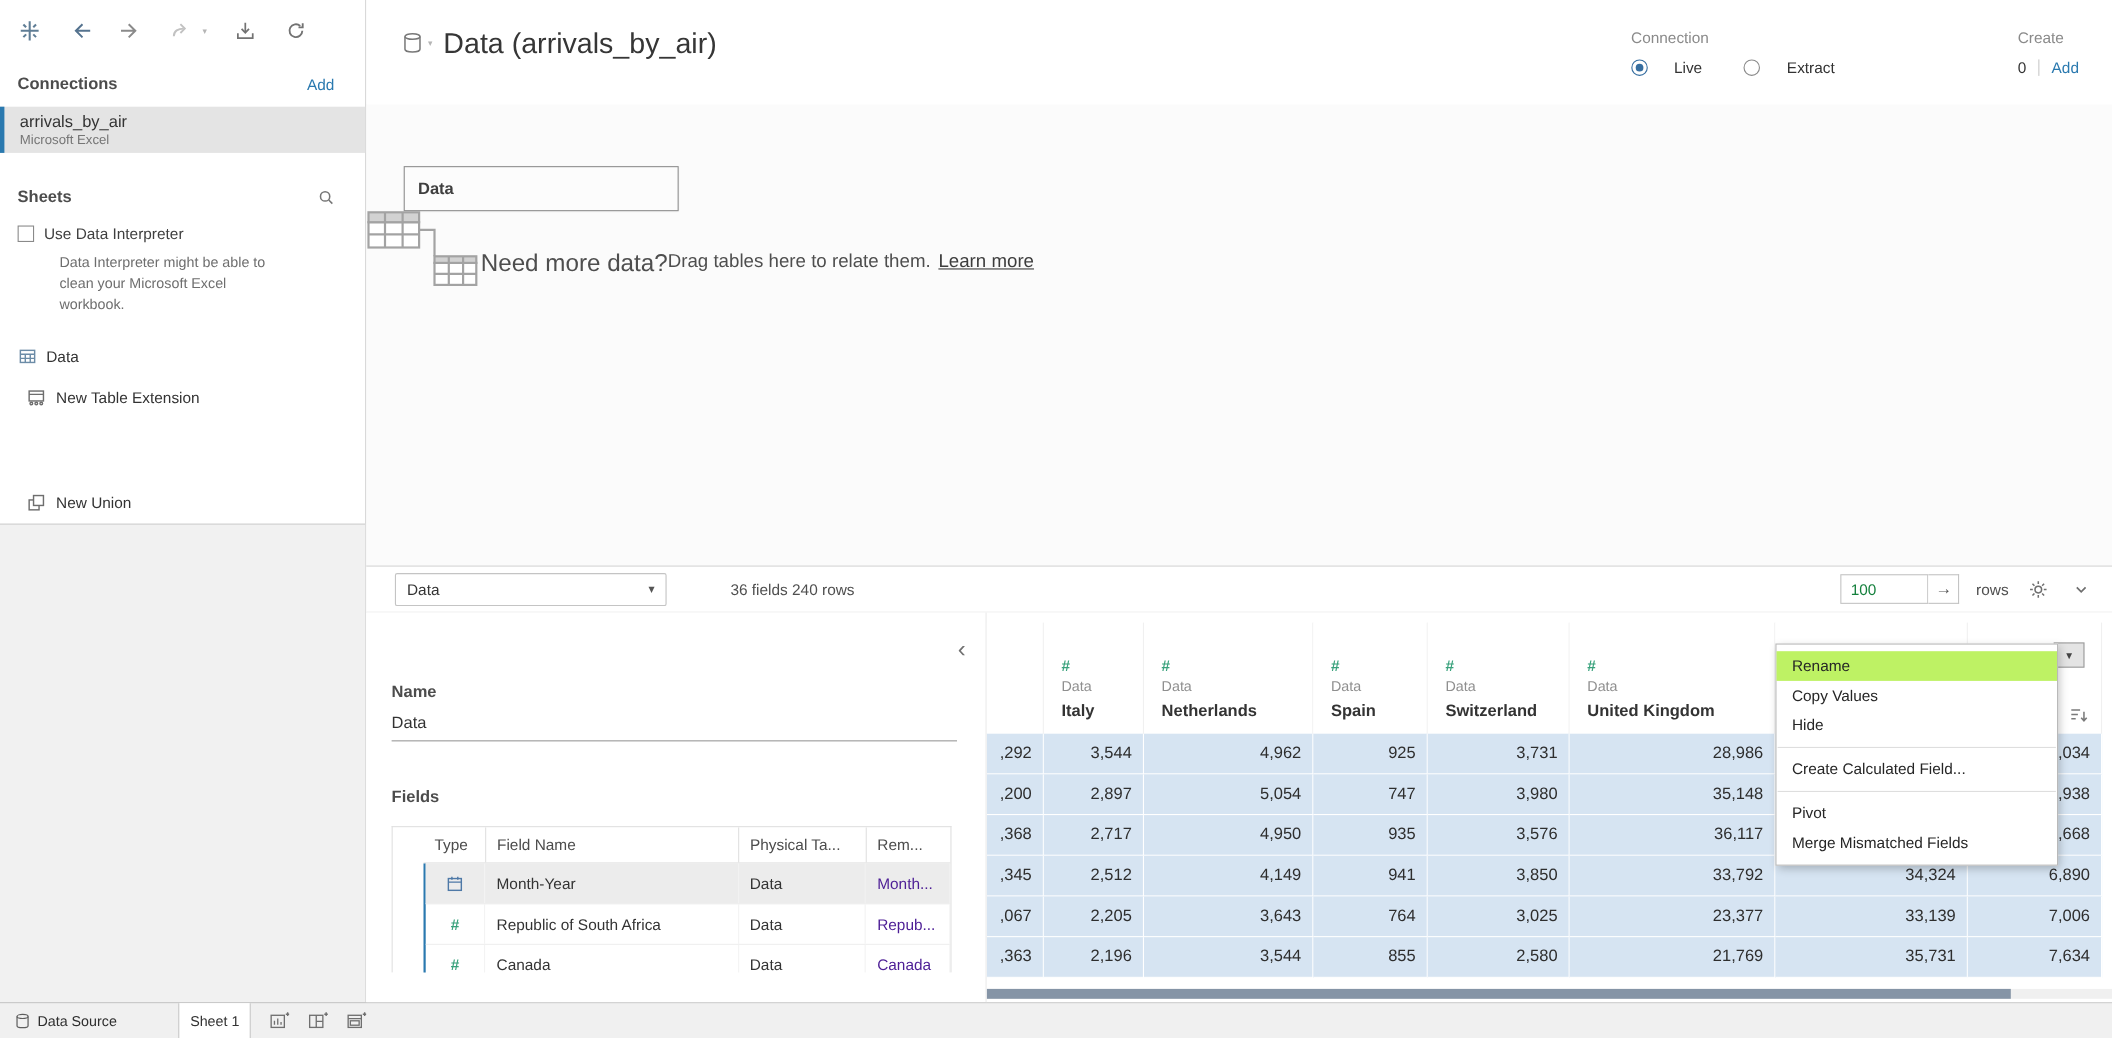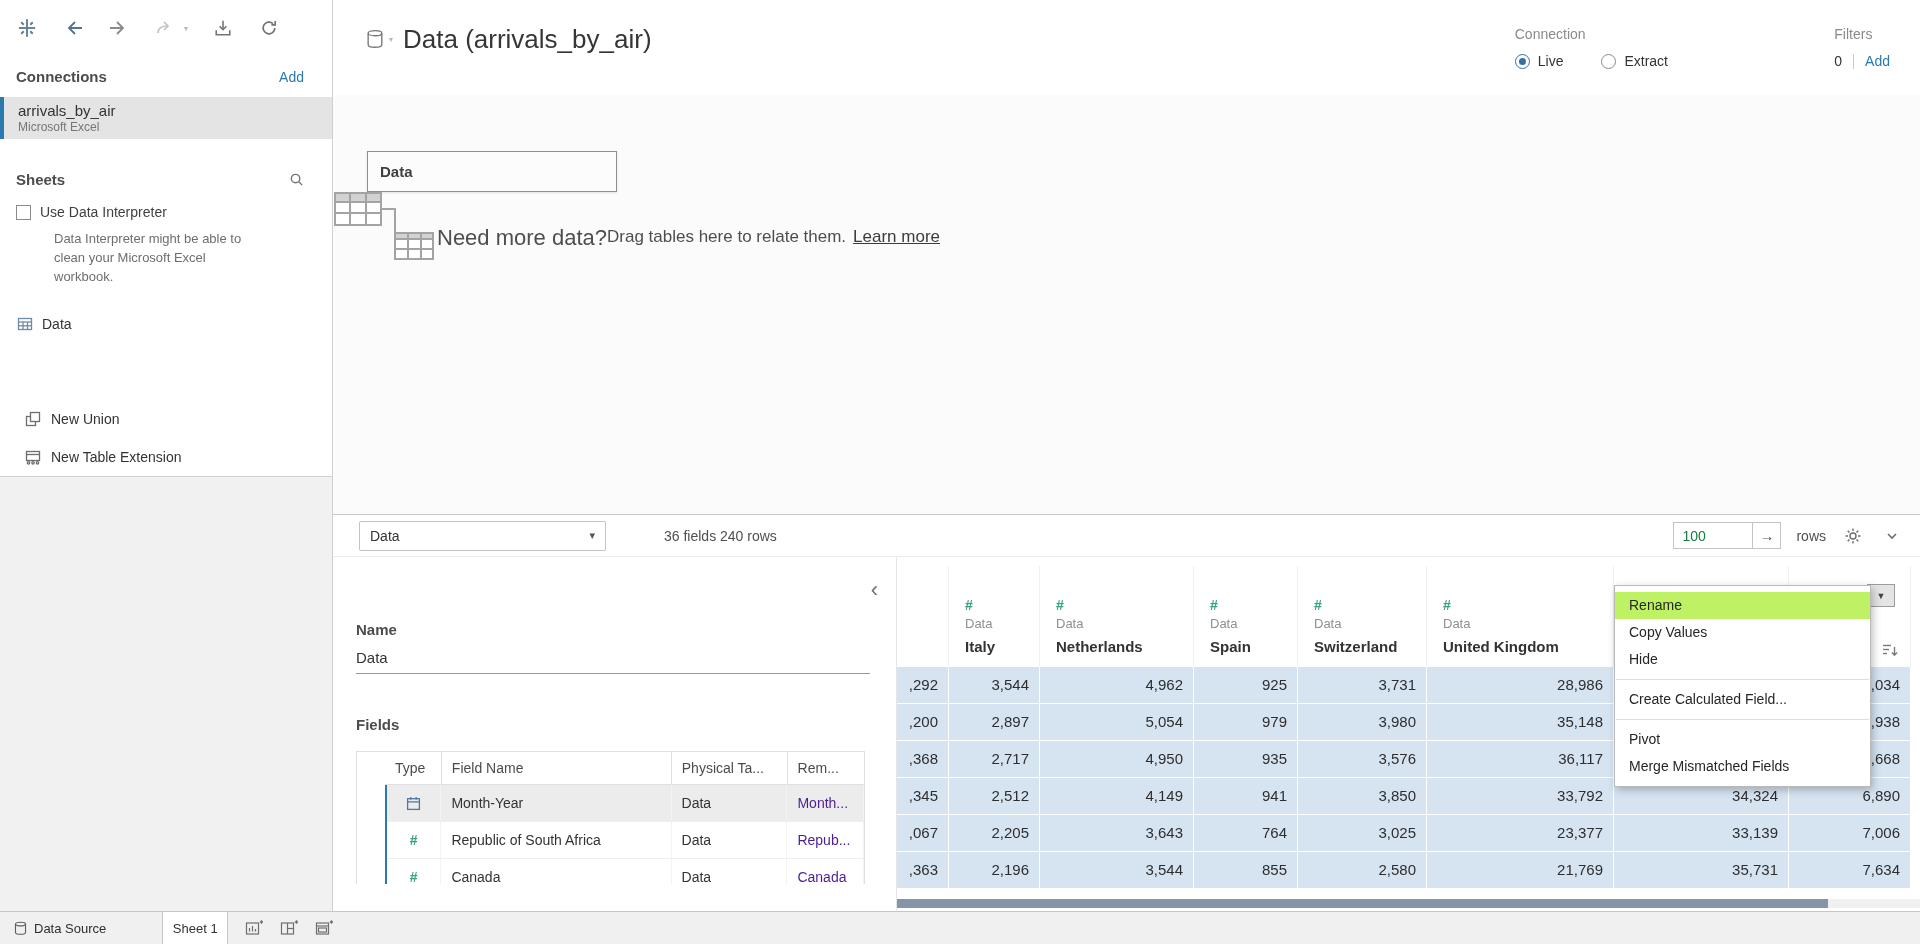--- a/index.html
+++ b/index.html
@@ -33,21 +33,21 @@
   .sidebar-fill{flex:1;margin-top:7px;background:#f1f1f1;border-top:1px solid #d0d0d0;}
 
   
   .main{flex:1;display:flex;flex-direction:column;min-width:0;}
   .ds-header{height:95px;position:relative;flex:none;background:#fff;}
   .title-wrap{position:absolute;left:32px;top:24px;display:flex;align-items:center;gap:10px;}
   .page-title{font-size:26px;font-weight:400;color:#363636;}
   .conn-block{position:absolute;right:252px;top:26px;}
   .mini-label{font-size:14px;color:#8a8a8a;}
   .radio-row{display:flex;align-items:center;gap:38px;margin-top:11px;}
-  .radio-opt{display:flex;align-items:center;gap:8px;font-size:14px;color:#333;cursor:pointer;}
+  .radio-opt{display:flex;align-items:center;gap:24px;font-size:14px;color:#333;cursor:pointer;}
   .radio{width:15px;height:15px;border:1px solid #8a8a8a;border-radius:50%;background:#fff;position:relative;flex:none;}
   .radio.on{border-color:#366ea0;}
   .radio.on::after{content:"";position:absolute;inset:3px;border-radius:50%;background:#366ea0;}
   .filters-block{position:absolute;right:30px;top:26px;}
   .filters-row{display:flex;align-items:center;margin-top:11px;font-size:14px;}
   .filters-count{color:#333;}
   .vdiv{width:1px;height:15px;background:#c9c9c9;margin:0 11px;}
 
   .canvas{flex:1;position:relative;background:#fbfbfb;min-height:0;}
   .chip{position:absolute;left:34px;top:56px;width:250px;height:41px;border:1px solid #8f8f8f;background:#fcfcfc;display:flex;align-items:center;padding-left:12px;font-size:15px;font-weight:700;color:#3f3f3f;box-shadow:0 1px 2px rgba(0,0,0,.10);cursor:pointer;}
@@ -194,40 +194,40 @@
               <rect x="1.5" y="2.5" width="13" height="11"></rect>
               <line x1="1.5" y1="6" x2="14.5" y2="6"></line>
               <line x1="6" y1="6" x2="6" y2="13.5"></line>
               <line x1="10.5" y1="6" x2="10.5" y2="13.5"></line>
               <line x1="1.5" y1="9.8" x2="14.5" y2="9.8"></line>
             </svg>
         </span>
         <span class="sheet-item-label">Data</span>
       </div>
 
-      <div class="side-action first">
-        <span class="tb-icon" style="width:17px;height:17px;">
-          <svg width="16" height="16" viewBox="0 0 16 16" fill="none" stroke="#6e6e6e" stroke-width="1.3">
-              <rect x="1.5" y="5.5" width="9" height="9"></rect>
-              <rect x="5.5" y="1.5" width="9" height="9" fill="#fff"></rect>
-            </svg>
-        </span>
-        <span class="side-action-label">New Union</span>
-      </div>
       <div class="side-action">
         <span class="tb-icon" style="width:17px;height:17px;">
           <svg width="16" height="16" viewBox="0 0 16 16" fill="none" stroke="#6e6e6e" stroke-width="1.3">
               <rect x="1.5" y="2.5" width="13" height="9"></rect>
               <line x1="1.5" y1="5.5" x2="14.5" y2="5.5"></line>
               <circle cx="8" cy="13.8" r="1.2"></circle>
               <circle cx="3.5" cy="13.8" r="1.2"></circle>
               <circle cx="12.5" cy="13.8" r="1.2"></circle>
             </svg>
         </span>
         <span class="side-action-label">New Table Extension</span>
+      </div>
+      <div class="side-action first">
+        <span class="tb-icon" style="width:17px;height:17px;">
+          <svg width="16" height="16" viewBox="0 0 16 16" fill="none" stroke="#6e6e6e" stroke-width="1.3">
+              <rect x="1.5" y="5.5" width="9" height="9"></rect>
+              <rect x="5.5" y="1.5" width="9" height="9" fill="#fff"></rect>
+            </svg>
+        </span>
+        <span class="side-action-label">New Union</span>
       </div>
 
       <div class="sidebar-fill"></div>
     </aside>
 
     <main class="main">
 
       <header class="ds-header">
         <div class="title-wrap">
           <span class="tb-icon" style="width:20px;height:22px;">
@@ -248,21 +248,21 @@
               <span>Live</span>
             </span>
             <span class="radio-opt">
               <span class="radio"></span>
               <span>Extract</span>
             </span>
           </div>
         </div>
 
         <div class="filters-block">
-          <div class="mini-label">Filters</div>
+          <div class="mini-label">Create</div>
           <div class="filters-row">
             <span class="filters-count">0</span>
             <span class="vdiv"></span>
             <span class="link">Add</span>
           </div>
         </div>
       </header>
 
       <section class="canvas">
         <div class="chip">Data</div>
@@ -402,21 +402,21 @@
                 <div class="dg-cell">3,643</div>
                 <div class="dg-cell">3,544</div>
               </div>
               <div class="dg-col" style="width: 104px;">
                 <div class="dg-head">
                   <span class="dgh-icon">#</span>
                   <span class="dgh-table">Data</span>
                   <span class="dgh-name">Spain</span>
                 </div>
                 <div class="dg-cell">925</div>
-                <div class="dg-cell">979</div>
+                <div class="dg-cell">747</div>
                 <div class="dg-cell">935</div>
                 <div class="dg-cell">941</div>
                 <div class="dg-cell">764</div>
                 <div class="dg-cell">855</div>
               </div>
               <div class="dg-col" style="width: 129px;">
                 <div class="dg-head">
                   <span class="dgh-icon">#</span>
                   <span class="dgh-table">Data</span>
                   <span class="dgh-name">Switzerland</span>

